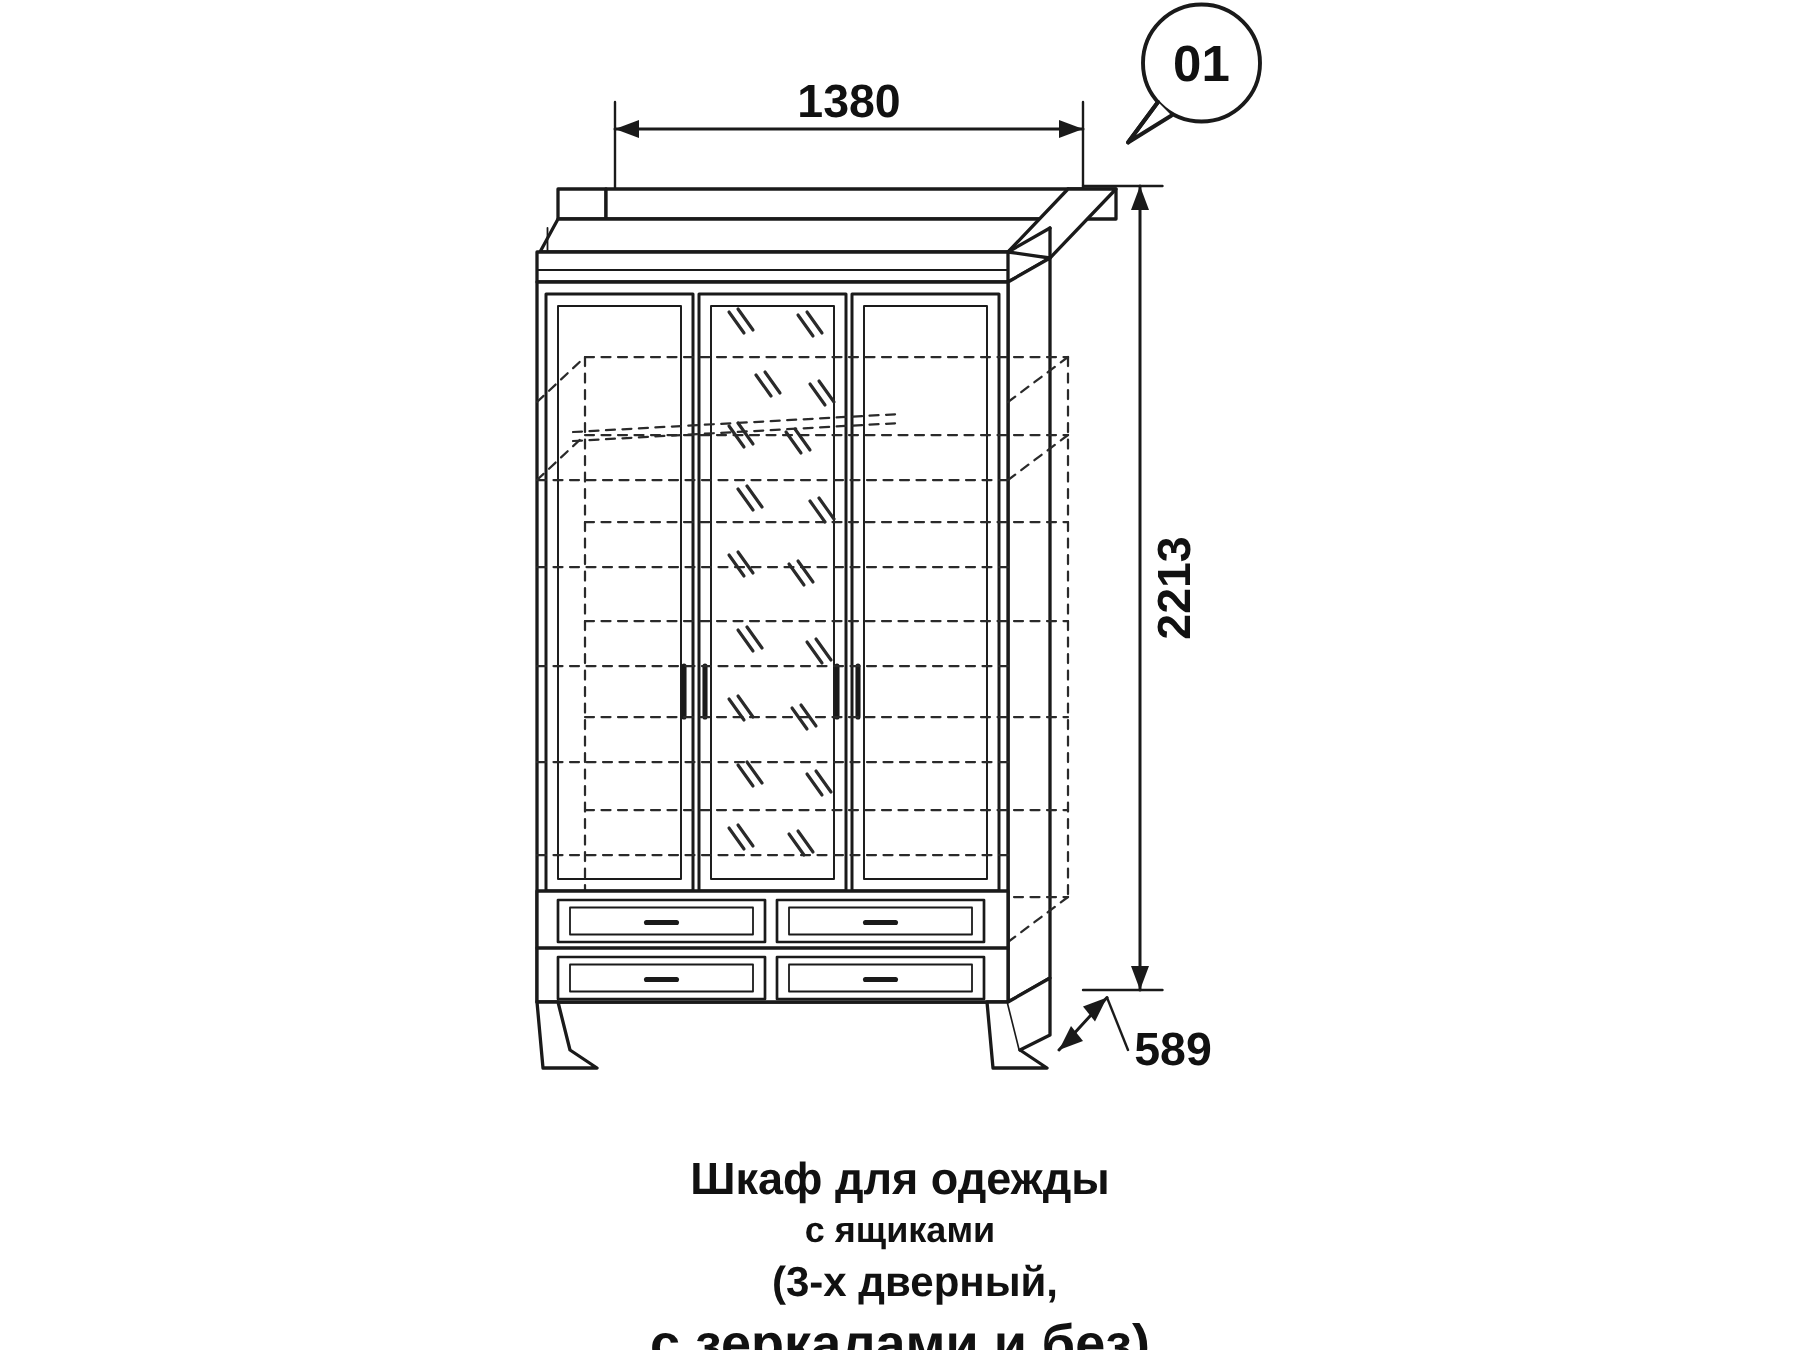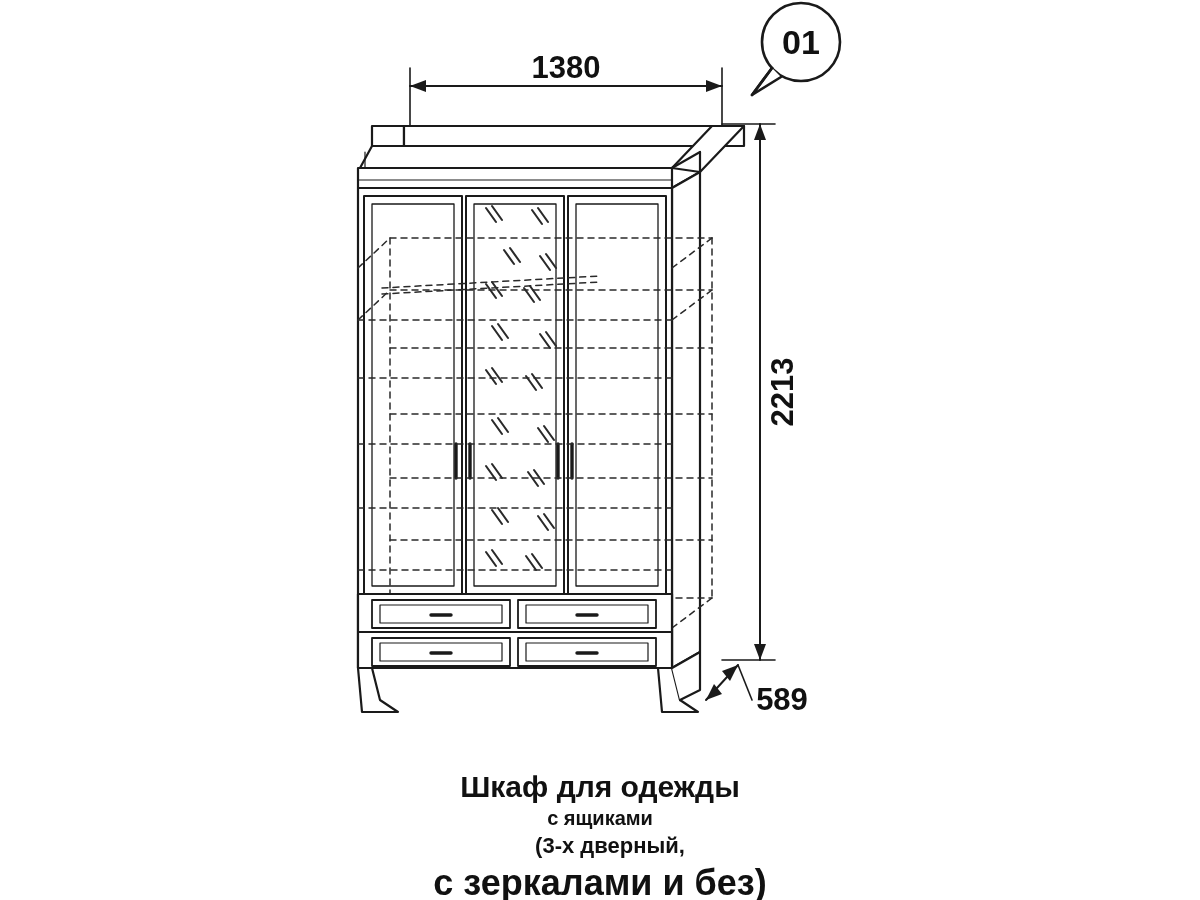--- a/index.html
+++ b/index.html
@@ -45,22 +45,22 @@
     width: 1200px;
     text-align: center;
     font-family: "Liberation Sans", sans-serif;
     color: #111111;
   }
   .caption-line {
     display: block;
     line-height: 1.28;
   }
   .cap-1 { font-size: 30px; font-weight: bold; }
-  .cap-2 { font-size: 20px; font-weight: bold; text-align: center; }
-  .cap-3 { font-size: 22px; font-weight: bold; padding-left: 20px; }
+  .cap-2 { font-size: 24px; font-weight: bold; text-align: center; }
+  .cap-3 { font-size: 28px; font-weight: bold; padding-left: 20px; }
   .cap-4 { font-size: 36px; font-weight: bold; }
   #caption-block { top: 768px; }
 </style>
 </head>
 <body>
 
 <div id="stage">
 
   <svg class="drawing" viewBox="0 0 1200 900">
     <g fill="none" stroke="#1a1a1a" stroke-width="2.2" stroke-linejoin="round" stroke-linecap="round">

